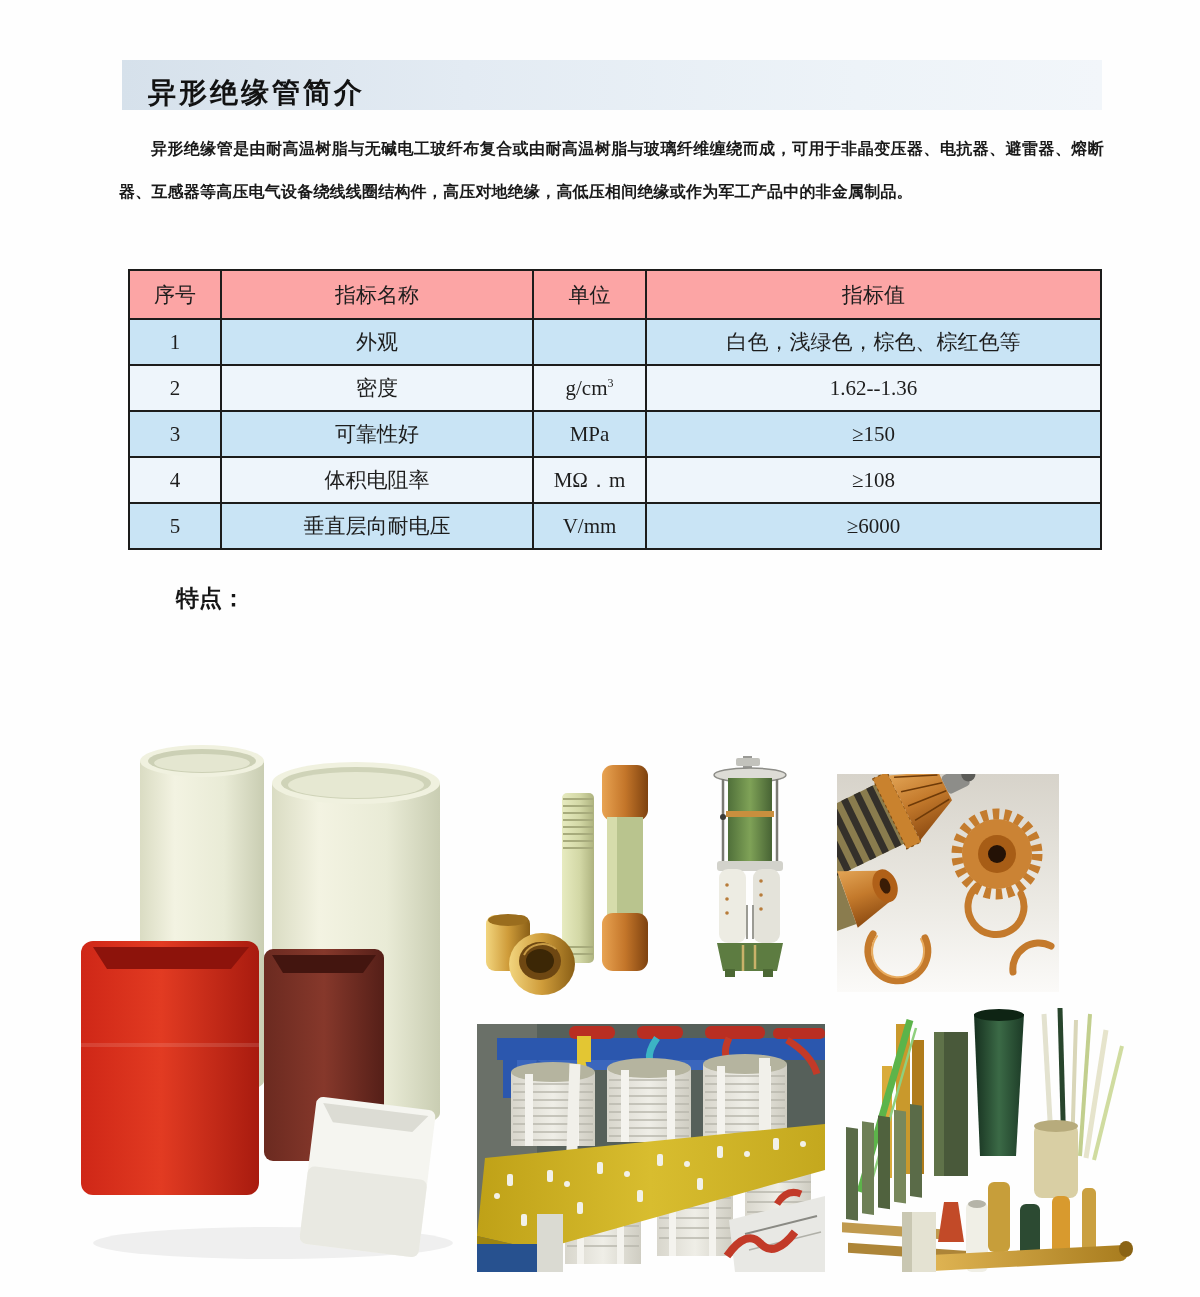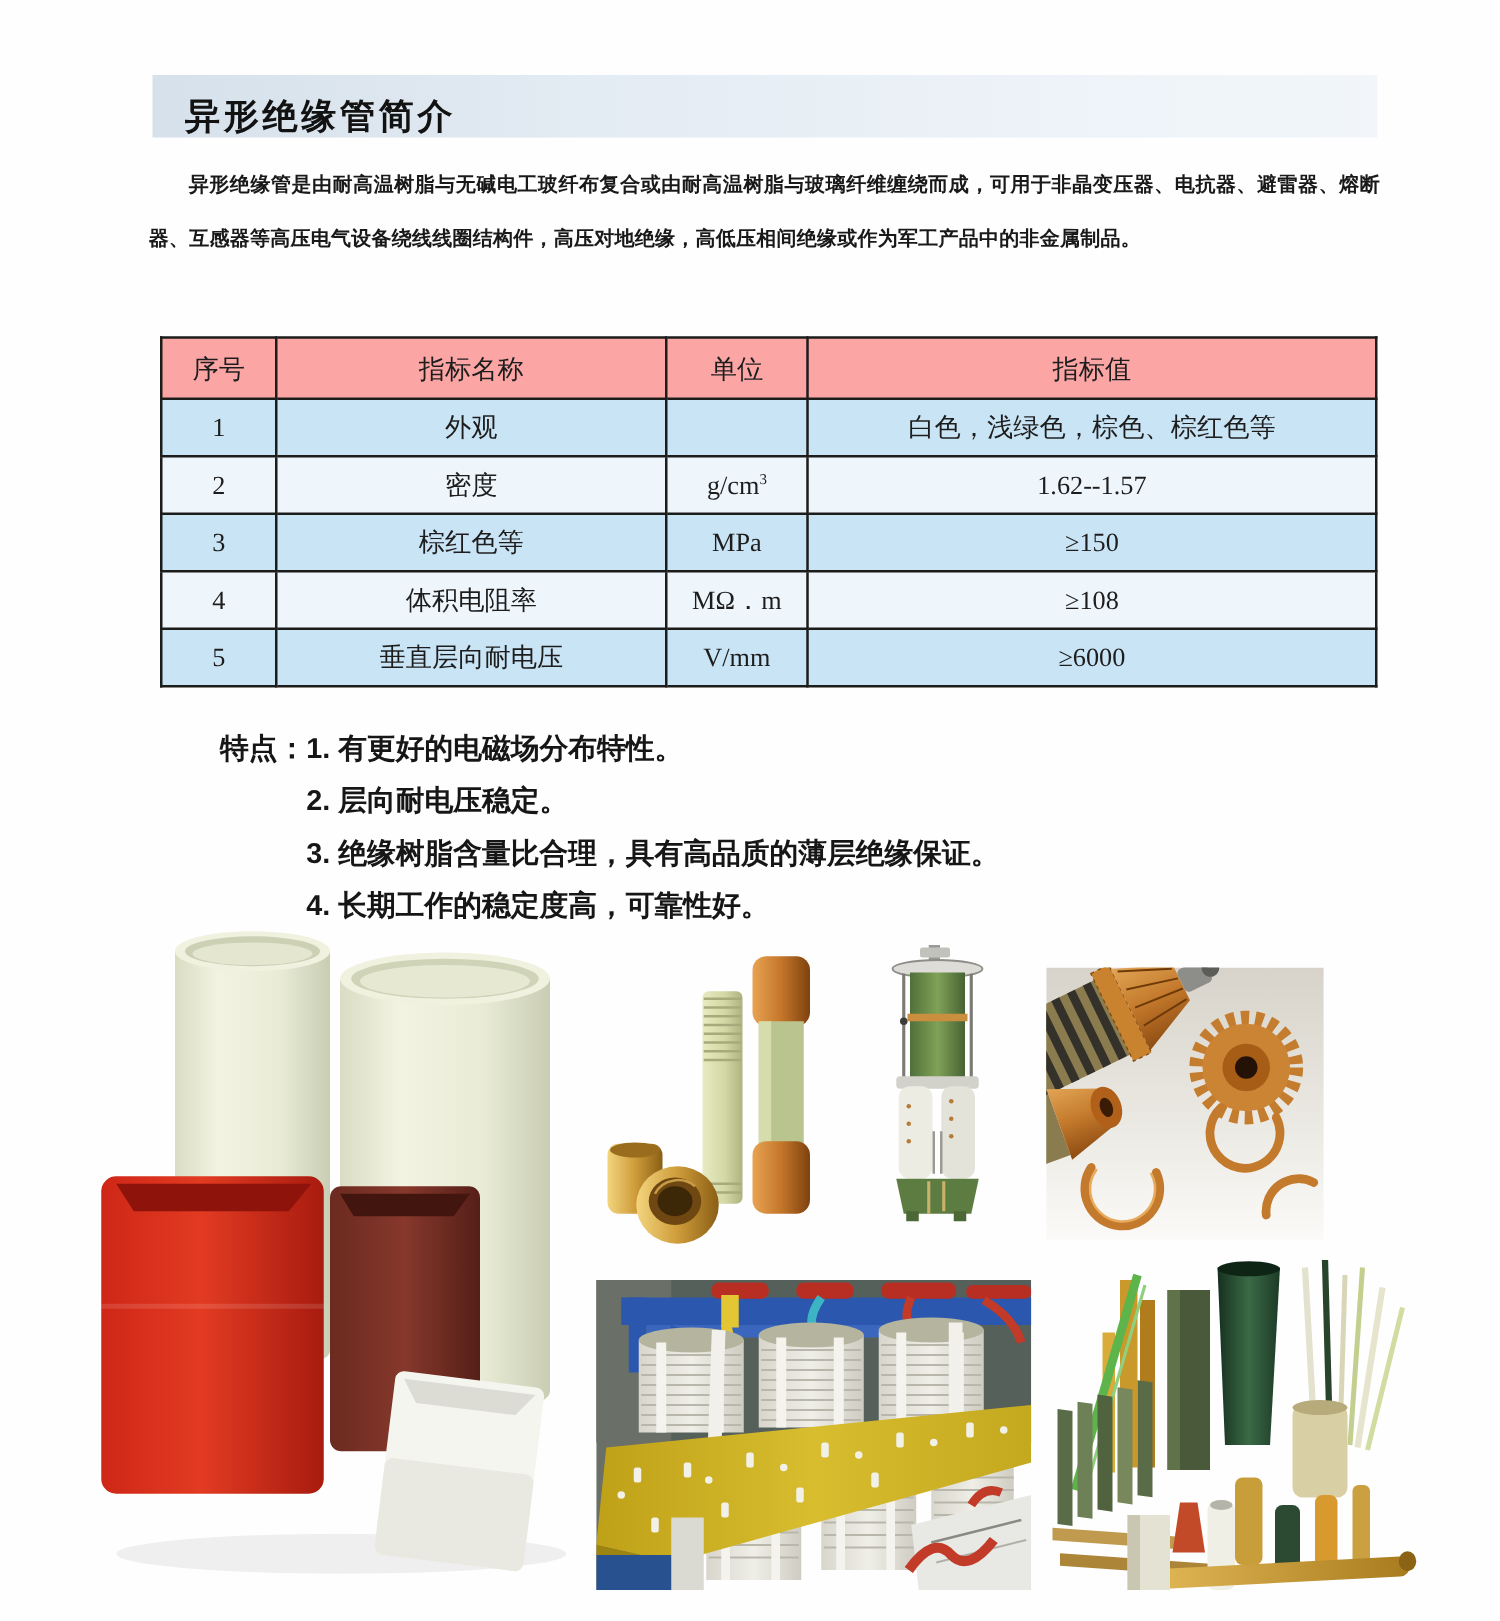--- a/index.html
+++ b/index.html
@@ -77,51 +77,45 @@
     <tr>
       <td>1</td>
       <td>外观</td>
       <td></td>
       <td>白色，浅绿色，棕色、棕红色等</td>
     </tr>
     <tr>
       <td>2</td>
       <td>密度</td>
       <td><span>g/cm</span><sup>3</sup></td>
-      <td>1.62--1.57</td>
+      <td>1.62--1.36</td>
     </tr>
     <tr>
       <td>3</td>
-      <td>棕红色等</td>
+      <td>可靠性好</td>
       <td>MPa</td>
       <td>≥150</td>
     </tr>
     <tr>
       <td>4</td>
       <td>体积电阻率</td>
       <td>MΩ．m</td>
       <td>≥108</td>
     </tr>
     <tr>
       <td>5</td>
       <td>垂直层向耐电压</td>
       <td>V/mm</td>
       <td>≥6000</td>
     </tr>
   </tbody>
 </table>
 
 <div class="features">
   <span class="feat-label">特点：</span>
-  <div class="feat-items">
-    <div>1. 有更好的电磁场分布特性。</div>
-    <div>2. 层向耐电压稳定。</div>
-    <div>3. 绝缘树脂含量比合理，具有高品质的薄层绝缘保证。</div>
-    <div>4. 长期工作的稳定度高，可靠性好。</div>
-  </div>
 </div>
 
 <div class="photo p-tubes">
 <svg viewBox="0 0 412 527" xmlns="http://www.w3.org/2000/svg">
   <defs>
     <linearGradient id="cream" x1="0" y1="0" x2="1" y2="0">
       <stop offset="0" stop-color="#dadcc3"></stop>
           <stop offset=".28" stop-color="#f3f3e2"></stop>
       <stop offset=".68" stop-color="#e9ebd6"></stop>
           <stop offset="1" stop-color="#c9cdb2"></stop>

